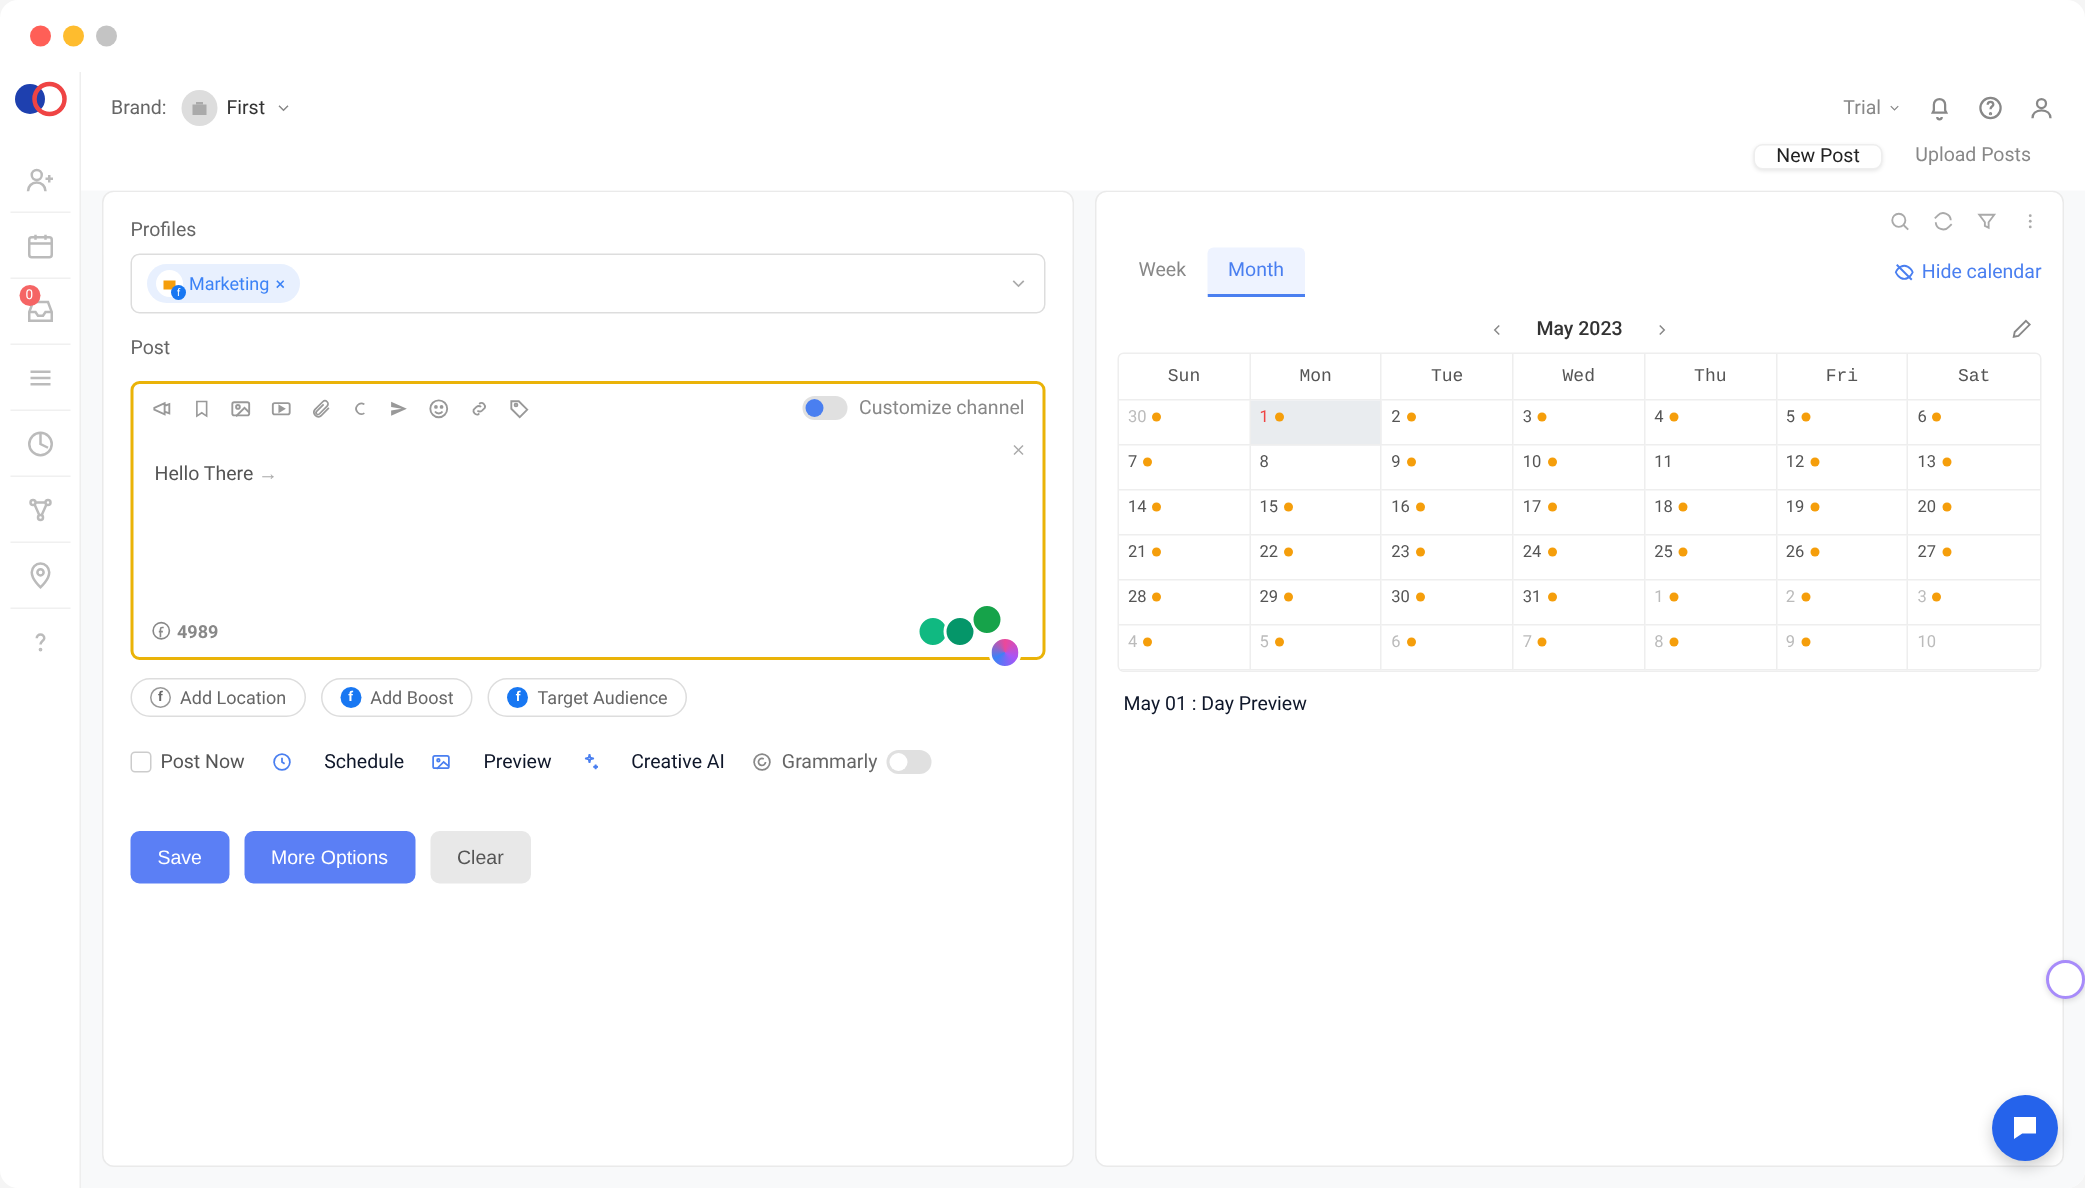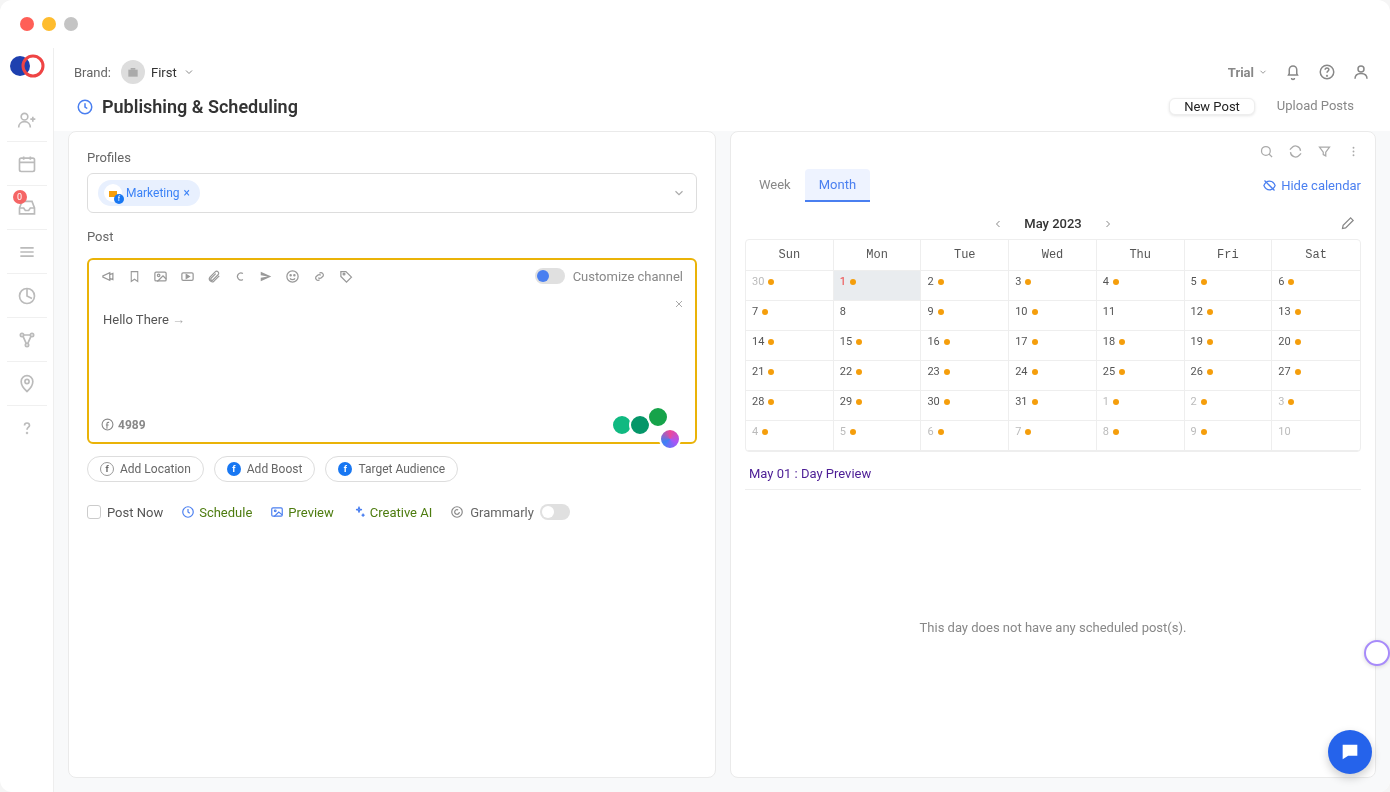--- a/index.html
+++ b/index.html
@@ -20,21 +20,21 @@
 .nav-item:last-child { border-bottom:none; }
 .badge { position: absolute; top: 4px; left: 6px; background: #f56565; color: #fff; font-size: 9px; width: 14px; height: 14px; border-radius: 7px; display: flex; align-items: center; justify-content: center; }
 
 .main { flex: 1; display: flex; flex-direction: column; background: #f8f9fa; }
 
 .topbar { height: 48px; display: flex; align-items: center; padding: 0 20px; background: #fff; }
 .brand-label { color: #666; margin-right: 10px; }
 .brand-pill { display: flex; align-items: center; gap: 6px; }
 .brand-avatar { width: 24px; height: 24px; border-radius: 50%; background: #ddd; display:flex; align-items:center; justify-content:center;}
 .topbar-right { margin-left: auto; display: flex; align-items: center; gap: 16px; color: #888;}
-.trial { display:flex; align-items:center; gap:4px; cursor:pointer;font-weight:bold; }
+.trial { display:flex; align-items:center; gap:4px; cursor:pointer; }
 
 .page-header { display: flex; align-items: center; padding: 0 22px 14px; background:#fff; }
 .page-title { display: flex; align-items: center; gap: 8px; font-size: 18px; font-weight: 600; color: #333; }
 .page-tabs { margin-left: auto; display: flex; gap: 8px; }
 .page-tab { padding: 0 14px; color: #888; cursor: pointer; border-radius: 6px; }
 .page-tab.active { background: #fff; box-shadow: 0 1px 3px rgba(0,0,0,0.1); color: #222; border: 1px solid #eee;}
 
 .content { display: flex; gap: 14px; padding: 0 14px 14px; flex: 1; overflow: hidden; }
 
 .panel-left { width: 648px; background: #fff; border: 1px solid #eaeaea; border-radius: 8px; padding: 18px; display: flex; flex-direction: column; }
@@ -65,21 +65,21 @@
 .fi { width:22px;height:22px;border-radius:50%; border:2px solid #fff; margin-left:-4px;}
 
 .option-chips { display: flex; gap: 10px; margin-top: 12px; }
 .opt-chip { border: 1px solid #ddd; border-radius: 16px; padding: 5px 12px; display: flex; align-items: center; gap: 6px; font-size: 12px; color: #666; cursor: pointer;}
 .opt-chip .fb-ico { width:14px;height:14px;border-radius:50%;background:#1877f2;color:#fff;display:flex;align-items:center;justify-content:center;font-size:9px;font-weight:bold;}
 .opt-chip.loc .fb-ico{ border:1px solid #999; background:#fff; color:#666;}
 
 .post-options { display:flex; align-items:center; gap:18px; margin-top: 22px; font-size: 13px; color:#555;}
 .check-opt { display:flex; align-items:center; gap:6px; cursor:pointer;}
 .checkbox-square { width:14px; height:14px; border:1px solid #ccc; border-radius:3px;}
-.link-opt { color:#4d7c0f; cursor:pointer; display:flex; align-items:center; gap:4px;}
+.link-opt { color:#0f172a; cursor:pointer; display:flex; align-items:center; gap:21px;}
 .gram-toggle { display:flex; align-items:center; gap:6px; color:#666;}
 
 .action-buttons { display:flex; gap:10px; margin-top: 38px;}
 .btn { padding:10px 18px; border-radius:6px; border:none; font-size:13px; cursor:pointer;}
 .btn-primary { background:#5b7ff5; color:#fff;}
 .btn-secondary { background:#5b7ff5; color:#fff;}
 .btn-muted { background:#e8e8e8; color:#555;}
 
 .right-tabs-row { display:flex; align-items:center; gap:6px;}
 .seg-tabs { background:#f1f2f4; border-radius:8px; padding:3px; display:flex;}
@@ -103,21 +103,21 @@
 .cal-head div { text-align:center; padding:8px 0; font-size:12px; color:#555; border-right:1px solid #eee; border-bottom:1px solid #eee;}
 .cal-head div:last-child{border-right:none;text-align:center;}
 .cal-body { display:grid; grid-template-columns: repeat(7,1fr);}
 .cell { height:30px; border-right:1px solid #eee; border-bottom:1px solid #eee; padding:4px 6px; font-size:11px; color:#555; position:relative;}
 .cell:nth-child(7n){border-right:none;}
 .cell.out { color:#bbb;}
 .cell.selected { background:#e9ecef;}
 .cell.red-day { color:#ef4444;}
 .dot { width:6px;height:6px;background:#f59e0b;border-radius:50%;display:inline-block;margin-left:4px;vertical-align:middle;}
 
-.day-preview-label { margin:14px 0 8px 4px; color:#4c1d95; font-size:13px;}
+.day-preview-label { margin:14px 0 8px 4px; color:#0f172a; font-size:13px;}
 .day-preview-body { border-top:1px solid #eee; flex:1; display:flex; align-items:center; justify-content:center; color:#888; font-size:13px; min-height:160px;}
 
 .chat-fab { position:absolute; bottom:18px; right:18px; width:44px; height:44px; border-radius:50%; background:#2563eb; display:flex; align-items:center; justify-content:center; color:#fff; cursor:pointer; box-shadow:0 4px 10px rgba(0,0,0,0.2);}
 .mini-fab { position:absolute; right:0; top:640px; width:26px;height:26px;border-radius:50%;border:2px solid #a78bfa; background:#fff; box-shadow:0 1px 4px rgba(0,0,0,0.15);}
 
 svg { display:block; }
 </style>
 </head>
 <body>
 
@@ -229,29 +229,20 @@
           <span>
             <svg width="18" height="18" viewBox="0 0 24 24" fill="none" stroke="#888" stroke-width="2">
                 <circle cx="12" cy="8" r="4"></circle>
                 <path d="M4 21c0-4 3-7 8-7s8 3 8 7"></path>
               </svg>
           </span>
         </div>
       </div>
 
       <div class="page-header">
-        <div class="page-title">
-          <span>
-            <svg width="18" height="18" viewBox="0 0 24 24" fill="none" stroke="#4a7ff0" stroke-width="2">
-                <circle cx="12" cy="12" r="9"></circle>
-                <path d="M12 7v5l3 2"></path>
-              </svg>
-          </span>
-          <span>Publishing &amp; Scheduling</span>
-        </div>
         <div class="page-tabs">
           <div class="page-tab active">New Post</div>
           <div class="page-tab">Upload Posts</div>
         </div>
       </div>
 
       <div class="content">
         <div class="panel-left">
           <span class="section-label">Profiles</span>
           <div class="profiles-select">
@@ -410,20 +401,25 @@
             <div class="gram-toggle">
               <svg width="14" height="14" viewBox="0 0 24 24" fill="none" stroke="#888" stroke-width="2">
                   <circle cx="12" cy="12" r="9"></circle>
                   <path d="M16 12a4 4 0 11-2-3.5"></path>
                 </svg>
               <span>Grammarly</span>
               <div class="toggle"></div>
             </div>
           </div>
 
+          <div class="action-buttons">
+            <button class="btn btn-primary">Save</button>
+            <button class="btn btn-secondary">More Options</button>
+            <button class="btn btn-muted">Clear</button>
+          </div>
         </div>
 
         <div class="panel-right">
           <div class="right-tabs-row">
             <div class="right-icons">
               <span>
                   <svg width="15" height="15" viewBox="0 0 24 24" fill="none" stroke="#aaa" stroke-width="2">
                     <circle cx="11" cy="11" r="7"></circle>
                     <path d="M21 21l-5-5"></path>
                   </svg>
@@ -531,21 +527,20 @@
                 <div class="cell out"><span>5</span><span class="dot"></span></div>
                 <div class="cell out"><span>6</span><span class="dot"></span></div>
                 <div class="cell out"><span>7</span><span class="dot"></span></div>
                 <div class="cell out"><span>8</span><span class="dot"></span></div>
                 <div class="cell out"><span>9</span><span class="dot"></span></div>
                 <div class="cell out"><span>10</span></div>
               </div>
           </div>
 
           <div class="day-preview-label">May 01 : Day Preview</div>
-          <div class="day-preview-body">This day does not have any scheduled post(s).</div>
         </div>
       </div>
     </div>
   </div>
 
   <div class="mini-fab"></div>
   <div class="chat-fab">
     <svg width="22" height="22" viewBox="0 0 24 24" fill="#fff">
         <path d="M4 4h16v12H10l-6 4z"></path>
       </svg>

